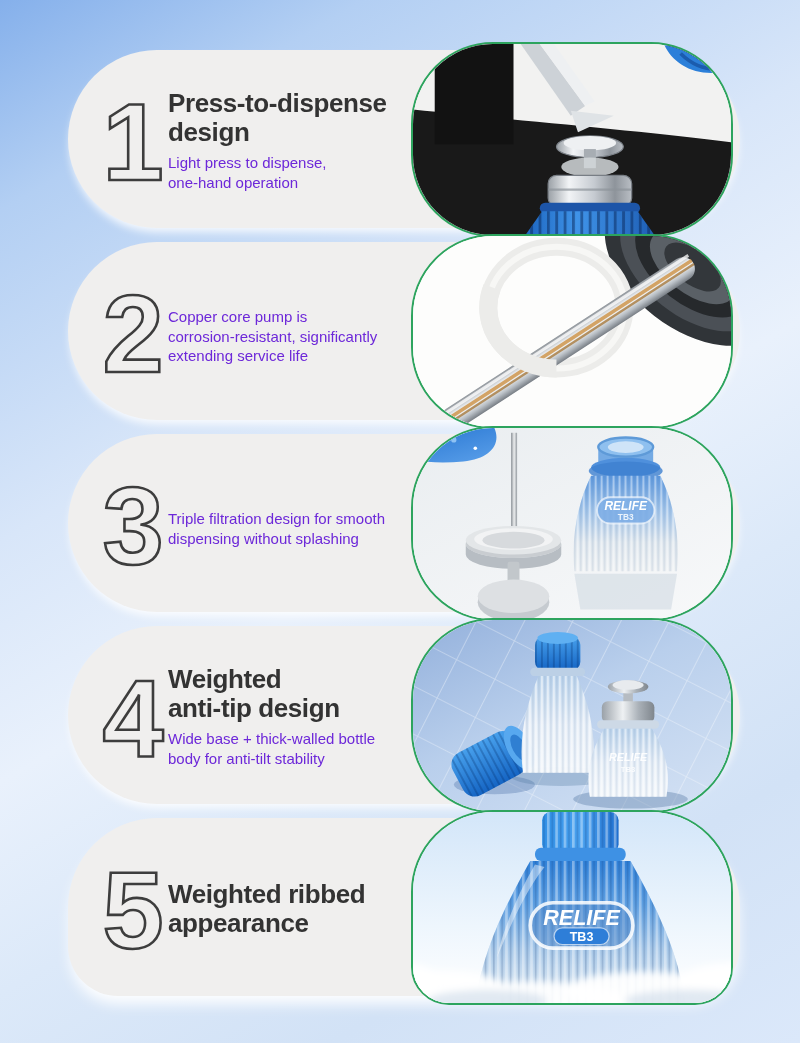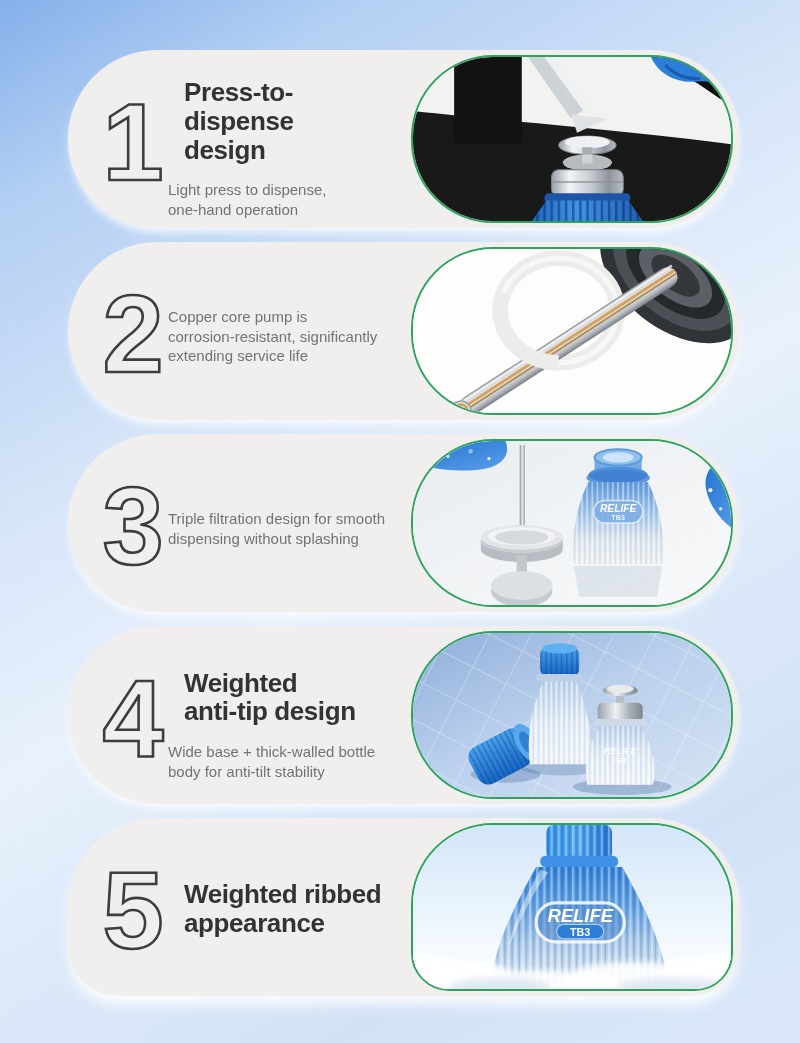--- a/index.html
+++ b/index.html
@@ -30,33 +30,33 @@
   .num{
     flex:none;width:74px;margin-left:26px;margin-top:6px;
     text-align:center;
     font-size:110px;font-weight:700;line-height:.82;
     letter-spacing:-4px;
     color:transparent;
     -webkit-text-stroke:2.6px #3d3d3d;
   }
   .text{flex:none;width:243px;padding-top:4px;}
   .title{
-    margin:16px;
+    margin:0;
     font-size:26px;font-weight:700;color:#333333;
     line-height:1.1;letter-spacing:-.4px;
     white-space:pre-line;
   }
   .desc{
     margin:7px 0 0 0;
-    font-size:15px;color:#737373;line-height:1.32;
+    font-size:15px;color:#6d28d9;line-height:1.32;
     white-space:pre-line;
   }
   .photo{
     flex:none;margin-left:auto;margin-right:7px;
-    width:322px;height:168px;
+    width:322px;height:195px;
     box-sizing:border-box;
     border:2px solid #2da45e;
     border-radius:82px;
     background:#ffffff;
     overflow:hidden;
   }
   .card.last .photo{border-radius:82px 82px 38px 38px;}
   .photo svg{display:block;width:100%;height:100%;}
 </style>
 </head>

